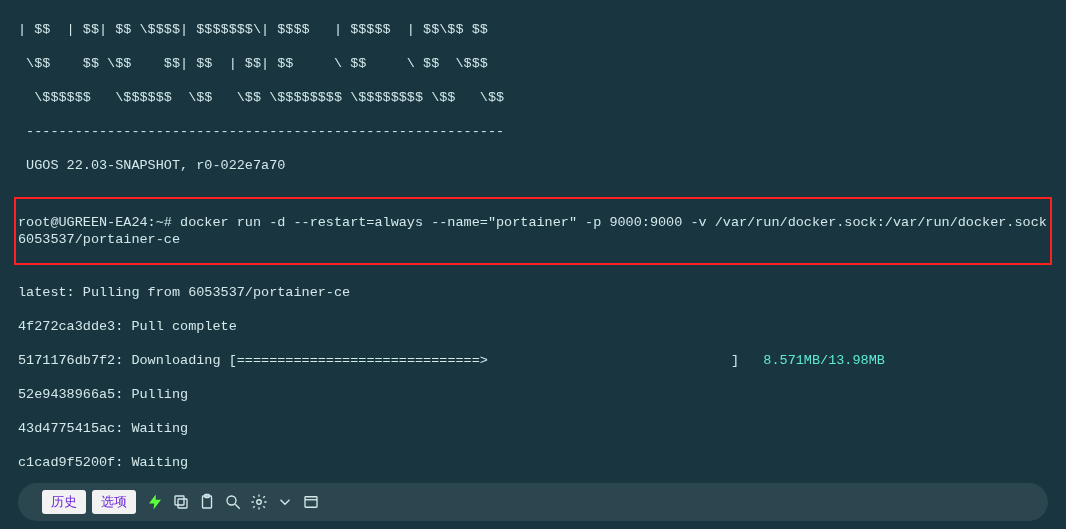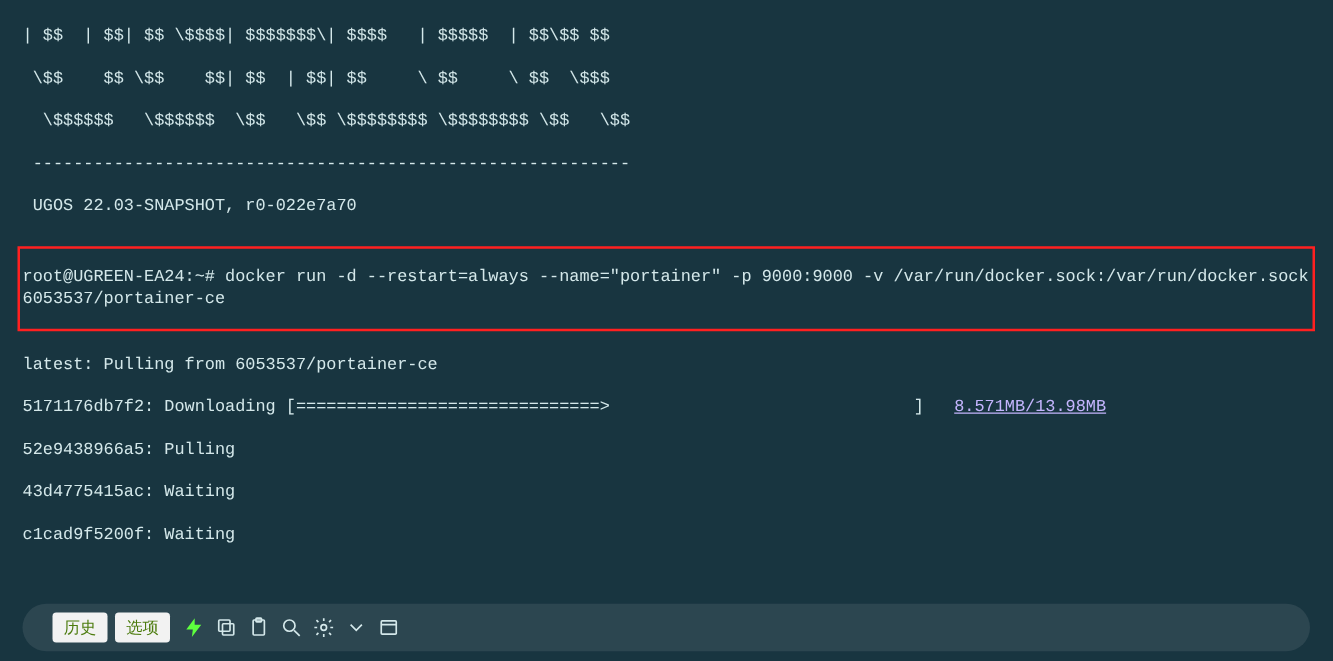--- a/index.html
+++ b/index.html
@@ -21,40 +21,40 @@
   .line { white-space: pre; }
   .highlight-box {
     border: 2px solid #ff2020;
     padding: 15px 2px;
     margin: 6px -4px 2px -4px;
     line-height: 17px;
     white-space: pre-wrap;
     word-break: break-all;
   }
   .prompt { color: #d4e8ea; }
-  .progress-num { color: #c4b5fd; text-decoration: underline; }
+  .progress-num { color: #5eead4; }
   .bottom-bar {
     position: absolute;
     left: 18px;
     right: 18px;
     bottom: 8px;
     height: 38px;
     background: #2c4650;
     border-radius: 19px;
     display: flex;
     align-items: center;
     padding: 0 10px 0 18px;
     font-family: "Microsoft YaHei", Arial, sans-serif;
     font-size: 14px;
     color: #d4e8ea;
   }
   .bottom-bar .placeholder { flex: 1; }
   .btn {
     background: #f2f2f2;
-    color: #4d7c0f;
+    color: #6d28d9;
     border: none;
     border-radius: 3px;
     padding: 3px 9px;
     font-size: 13px;
     margin-left: 6px;
     font-family: "Microsoft YaHei", Arial, sans-serif;
     cursor: pointer;
   }
   .icons { display: flex; align-items: center; margin-left: 10px; gap: 8px; }
   .icon { width: 18px; height: 18px; display: flex; align-items: center; justify-content: center; cursor: pointer; }
@@ -65,20 +65,21 @@
 <body>
 
 <div class="terminal">
 <div class="line">| $$  | $$| $$ \$$$$| $$$$$$$\| $$$$   | $$$$$  | $$\$$ $$</div>
 <div class="line"> \$$    $$ \$$    $$| $$  | $$| $$     \ $$     \ $$  \$$$</div>
 <div class="line">  \$$$$$$   \$$$$$$  \$$   \$$ \$$$$$$$$ \$$$$$$$$ \$$   \$$</div>
 <div class="line"> -----------------------------------------------------------</div>
 <div class="line"> UGOS 22.03-SNAPSHOT, r0-022e7a70</div>
 <div class="highlight-box"><span class="prompt">root@UGREEN-EA24:~# docker run -d --restart=always --name="portainer" -p 9000:9000 -v /var/run/docker.sock:/var/run/docker.sock 6053537/portainer-ce</span></div>
 <div class="line">latest: Pulling from 6053537/portainer-ce</div>
+<div class="line">4f272ca3dde3: Pull complete</div>
 <div class="line"><span>5171176db7f2</span>: <span>Downloading</span> <span>[==============================&gt;                              ]</span>   <span class="progress-num">8.571MB/13.98MB</span></div>
 <div class="line">52e9438966a5: Pulling</div>
 <div class="line">43d4775415ac: Waiting</div>
 <div class="line">c1cad9f5200f: Waiting</div>
 
 
 
 
 
 

